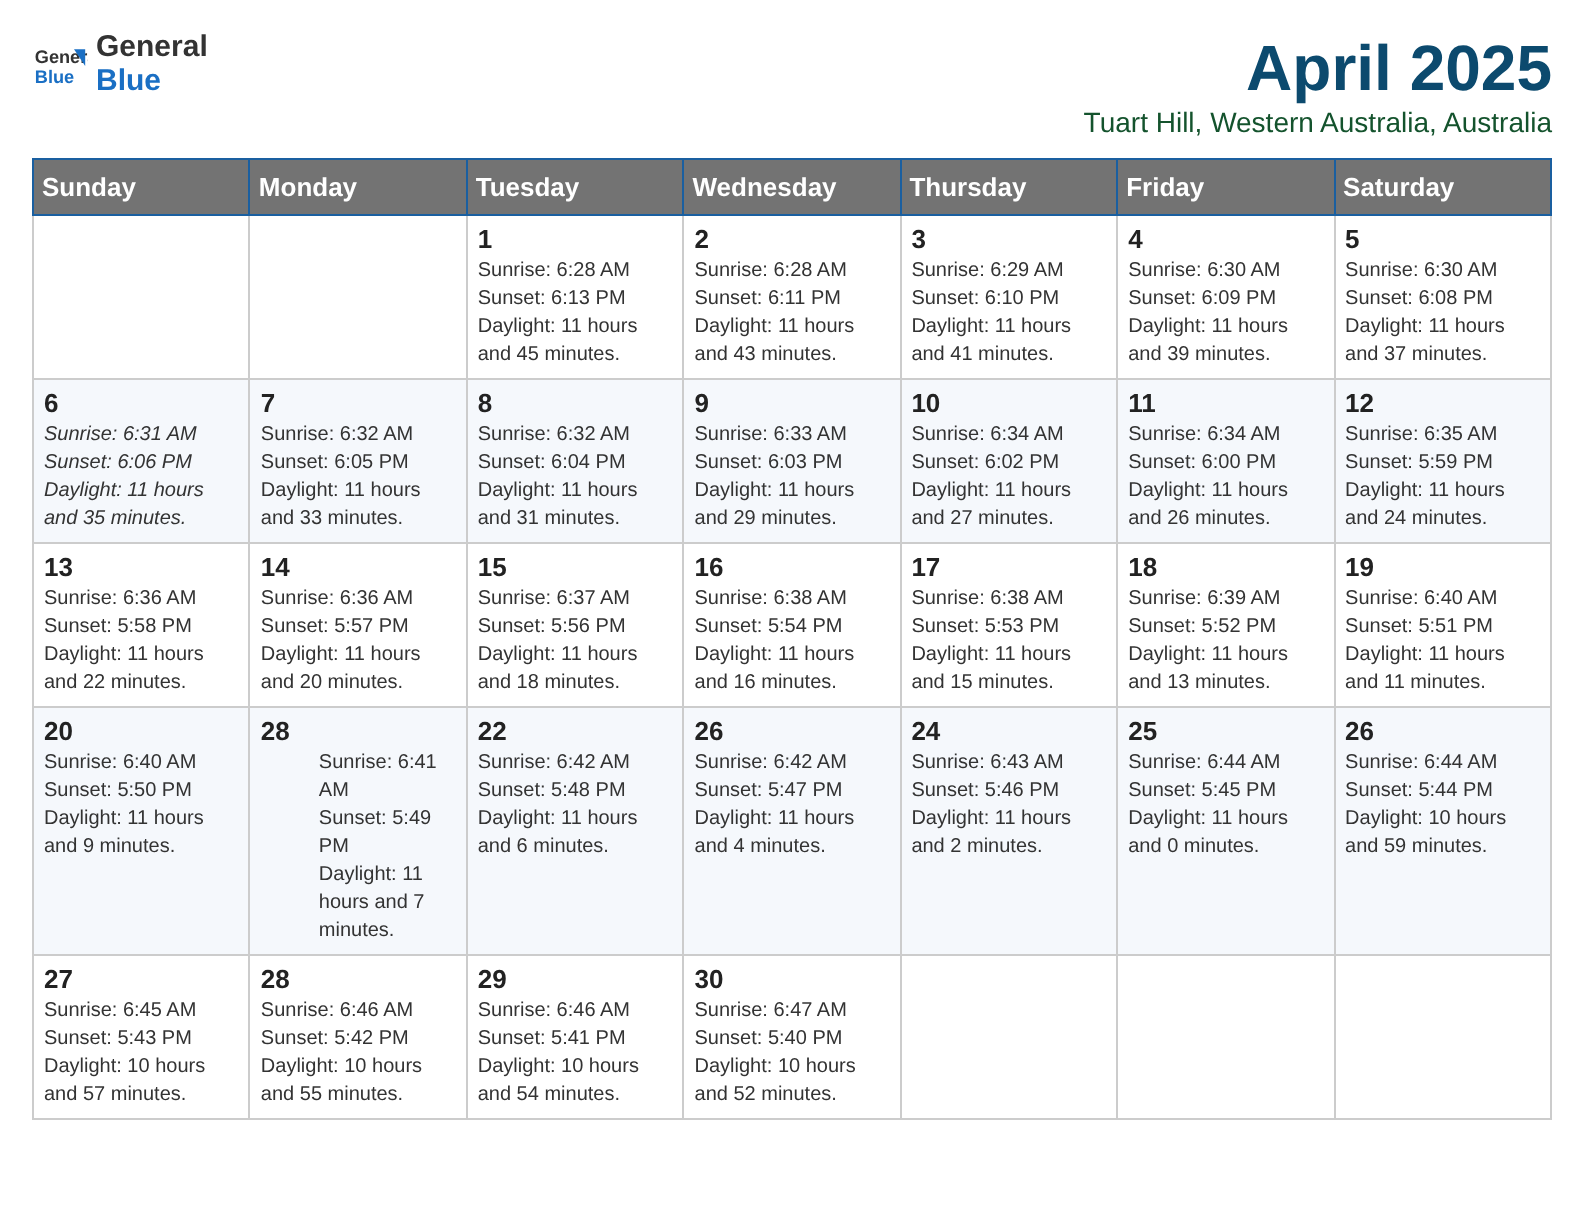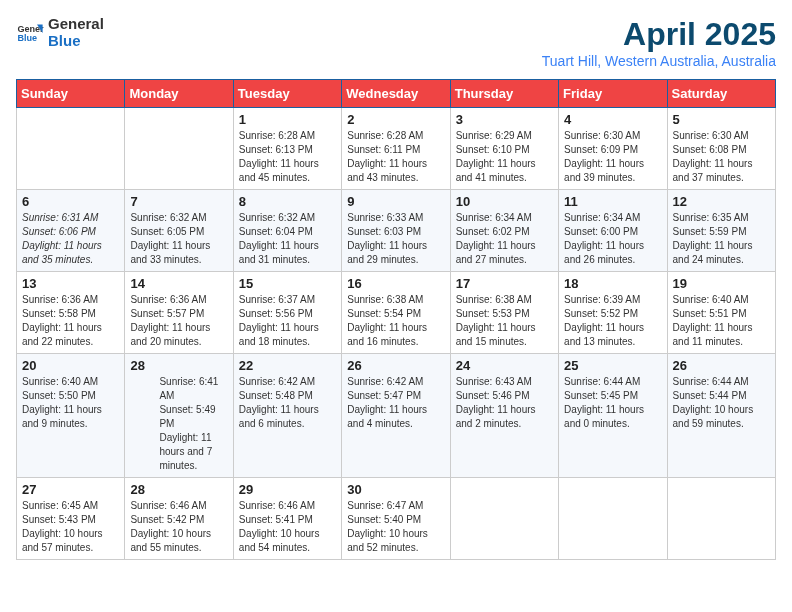--- a/index.html
+++ b/index.html
@@ -26,29 +26,29 @@
       margin-right: 4px;
     }
     .title-block { text-align: right; }
     .month-title {
       font-size: 32px;
       font-weight: bold;
       color: #0c4a6e;
     }
     .subtitle {
       font-size: 14px;
-      color: #3b82f6;
+      color: #14532d;
     }
     .calendar {
       width: 100%;
       border-collapse: collapse;
       border: 1px solid #ccc;
     }
     .calendar th {
-      background: #ef4444;
+      background: #737373;
       color: #fff;
       font-size: 13px;
       font-weight: bold;
       padding: 6px 4px;
       text-align: left;
       border: 1px solid #1a5fa0;
     }
     .calendar td {
       vertical-align: top;
       border: 1px solid #ccc;

